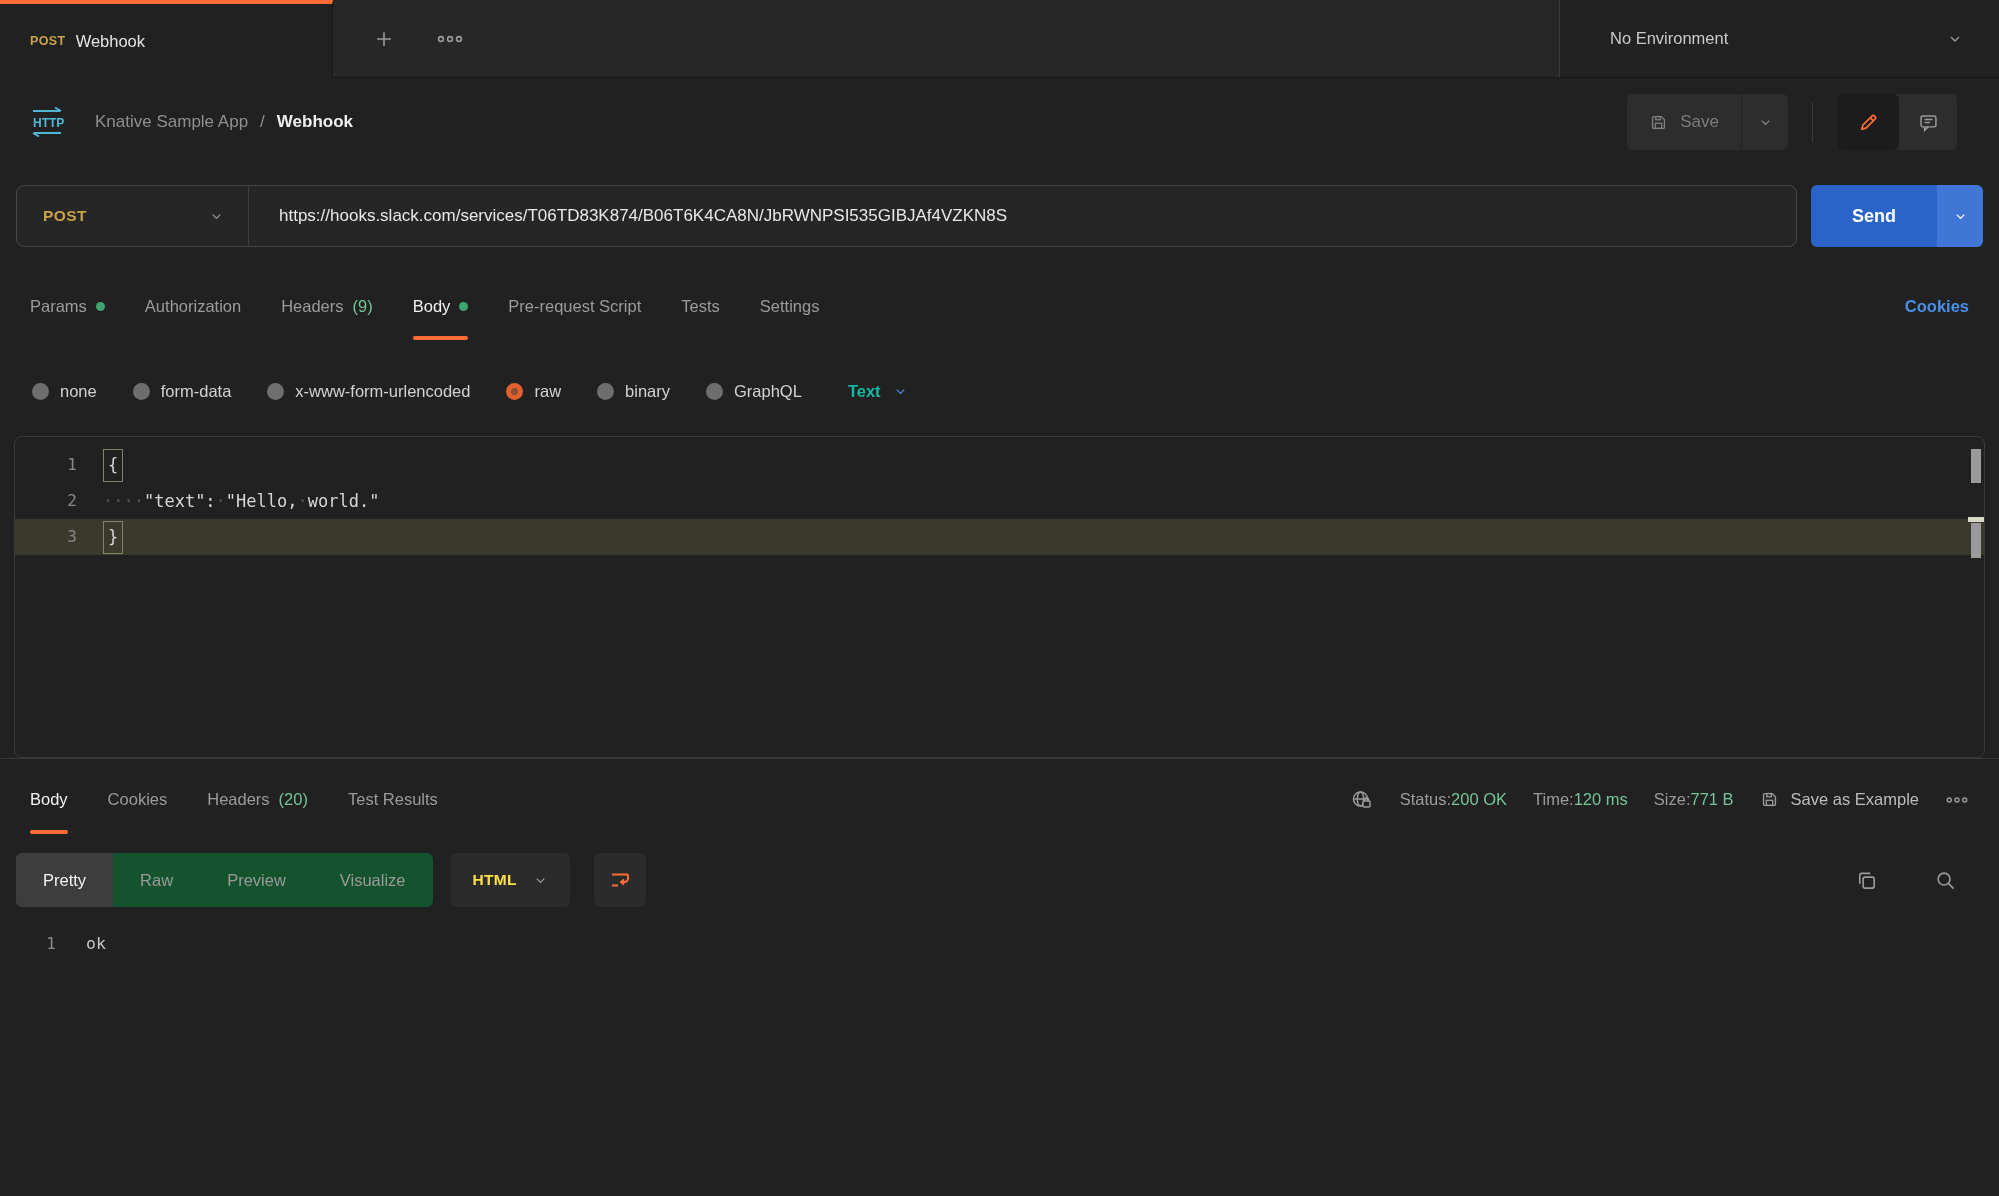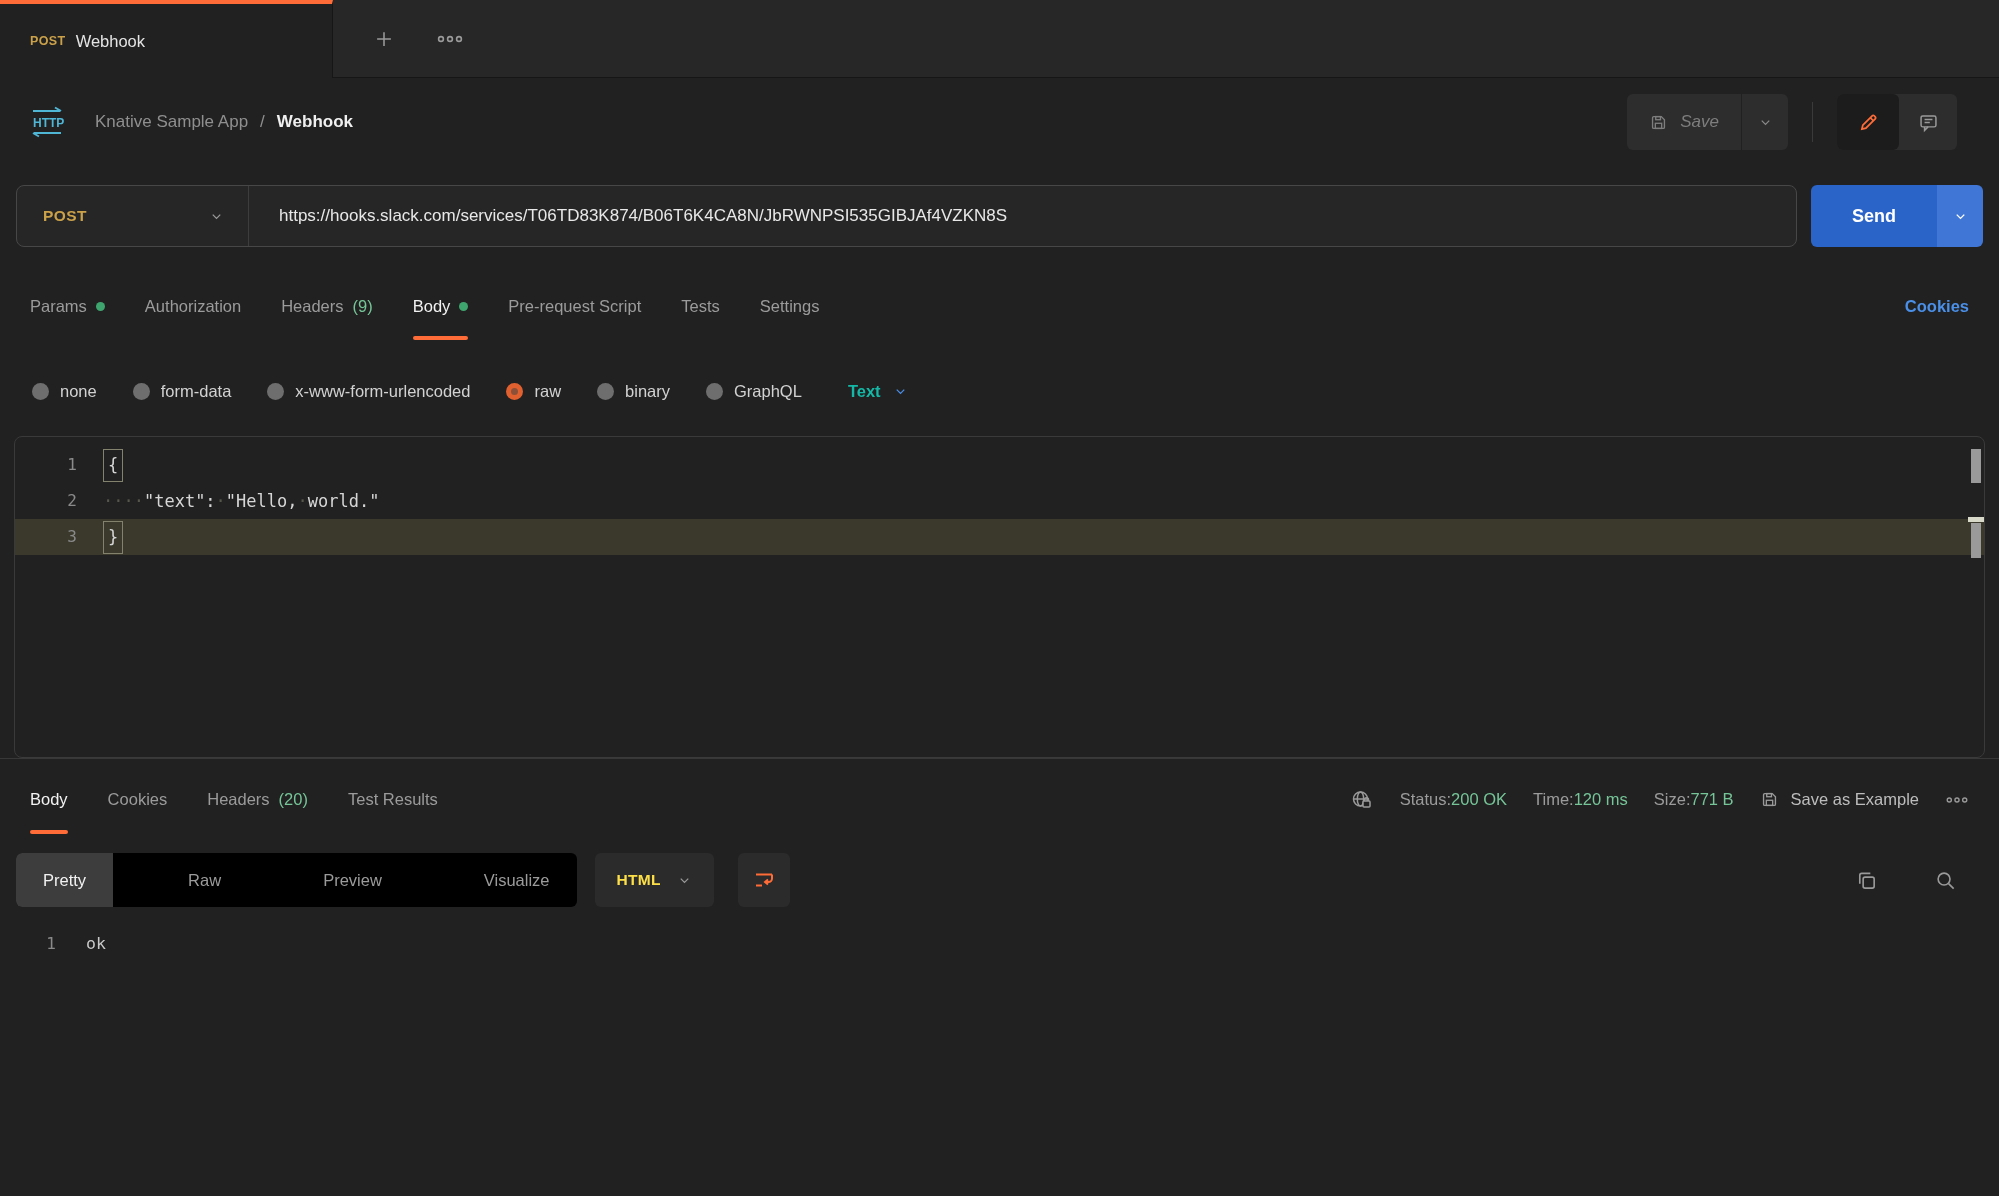--- a/index.html
+++ b/index.html
@@ -35,21 +35,21 @@
   
   .req-header { height:88px; display:flex; align-items:center; padding:0 42px 0 27px; gap:0; }
   .http-icon { margin-right:28px; }
   .crumb-collection { color:#8F8F8F; font-size:17px; }
   .crumb-sep { color:#8F8F8F; font-size:17px; margin:0 12px; }
   .crumb-request { color:#F0F0F0; font-size:17px; font-weight:700; }
   .hdr-right { margin-left:auto; display:flex; align-items:center; }
   .save-group { display:flex; height:56px; border-radius:6px; overflow:hidden; }
   .save-main {
     display:flex; align-items:center; gap:12px; background:#2D2D2D; padding:0 22px;
-    color:#7E7E7E; font-size:17px; border-right:1px solid #212121;font-style:italic;
+    color:#7E7E7E; font-size:17px; border-right:1px solid #212121;
   }
   .save-caret { width:46px; background:#2D2D2D; display:flex; align-items:center; justify-content:center; color:#8A8A8A; }
   .hdr-divider { width:1px; height:40px; background:#3A3A3A; margin:0 24px; }
   .edit-panel { display:flex; align-items:center; background:#2D2D2D; border-radius:6px; height:56px; padding:0; }
   .edit-cell {
     width:62px; height:56px; display:flex; align-items:center; justify-content:center; border-radius:6px;
   }
   .edit-cell.active { background:#1C1C1C; }
   .comment-cell { width:58px; display:flex; align-items:center; justify-content:center; color:#9A9A9A; }
 
@@ -106,21 +106,21 @@
 
   
   .resp-header { height:82px; border-top:1px solid #383838; display:flex; align-items:center; padding:0 30px; gap:40px; }
   .resp-meta { margin-left:auto; display:flex; align-items:center; gap:26px; }
   .meta-pair { display:flex; align-items:center; gap:0; font-size:16.5px; }
   .meta-label { color:#9B9B9B; }
   .meta-value { color:#75C598; }
   .save-example { display:flex; align-items:center; gap:12px; color:#BDBDBD; font-size:16.5px; cursor:pointer; }
 
   .resp-controls { height:80px; display:flex; align-items:center; padding:0 16px; }
-  .seg { display:flex; height:54px; background:#000000; border-radius:6px; overflow:hidden;gap:48px; }
+  .seg { display:flex; height:54px; background:#14532d; border-radius:6px; overflow:hidden; }
   .seg-cell { padding:0 27px; display:flex; align-items:center; color:#9B9B9B; font-size:16.5px; cursor:pointer; }
   .seg-cell.active { background:#3D3D3D; color:#F2F2F2; }
   .format-btn { margin-left:18px; height:54px; background:#2B2B2B; border-radius:6px; padding:0 22px;
                 display:flex; align-items:center; gap:16px; cursor:pointer; }
   .format-label { color:#fde047; font-size:15.5px; font-weight:700; letter-spacing:.3px; }
   .wrap-btn { margin-left:24px; width:52px; height:54px; background:#2B2B2B; border-radius:6px;
               display:flex; align-items:center; justify-content:center; cursor:pointer; }
   .resp-right-icons { margin-left:auto; display:flex; align-items:center; gap:56px; padding-right:26px; color:#A8A8A8; }
 
   .resp-body { display:flex; padding-top:14px; font-family:"DejaVu Sans Mono", monospace; }
@@ -143,20 +143,26 @@
           <path d="M12 4.5 V19.5 M4.5 12 H19.5"></path>
         </svg>
     </span>
     <span class="icon-btn">
       <svg width="26" height="14" viewBox="0 0 26 14" fill="none" stroke="currentColor" stroke-width="1.6">
         <circle cx="4" cy="7" r="2.4"></circle>
           <circle cx="13" cy="7" r="2.4"></circle>
           <circle cx="22" cy="7" r="2.4"></circle>
       </svg>
     </span>
+  </div>
+  <div class="strip-env">
+    <span class="env-label">No Environment</span>
+    <svg class="chev" width="16" height="16" viewBox="0 0 24 24" fill="none" stroke="#9A9A9A" stroke-width="2">
+        <path d="M6 9 l6 6 6 -6"></path>
+      </svg>
   </div>
 </div>
 
 <div class="req-header">
   <span class="http-icon">
     <svg width="40" height="32" viewBox="0 0 40 32" fill="none">
       <path d="M6 5 H33" stroke="#4FB6D6" stroke-width="2"></path>
       <path d="M28 1.5 L34 5" stroke="#4FB6D6" stroke-width="2"></path>
       <text x="6" y="21" font-size="12" font-weight="bold" fill="#4FB6D6" font-family="Liberation Sans, sans-serif">HTTP</text>
       <path d="M34 27 H7" stroke="#4FB6D6" stroke-width="2"></path>

